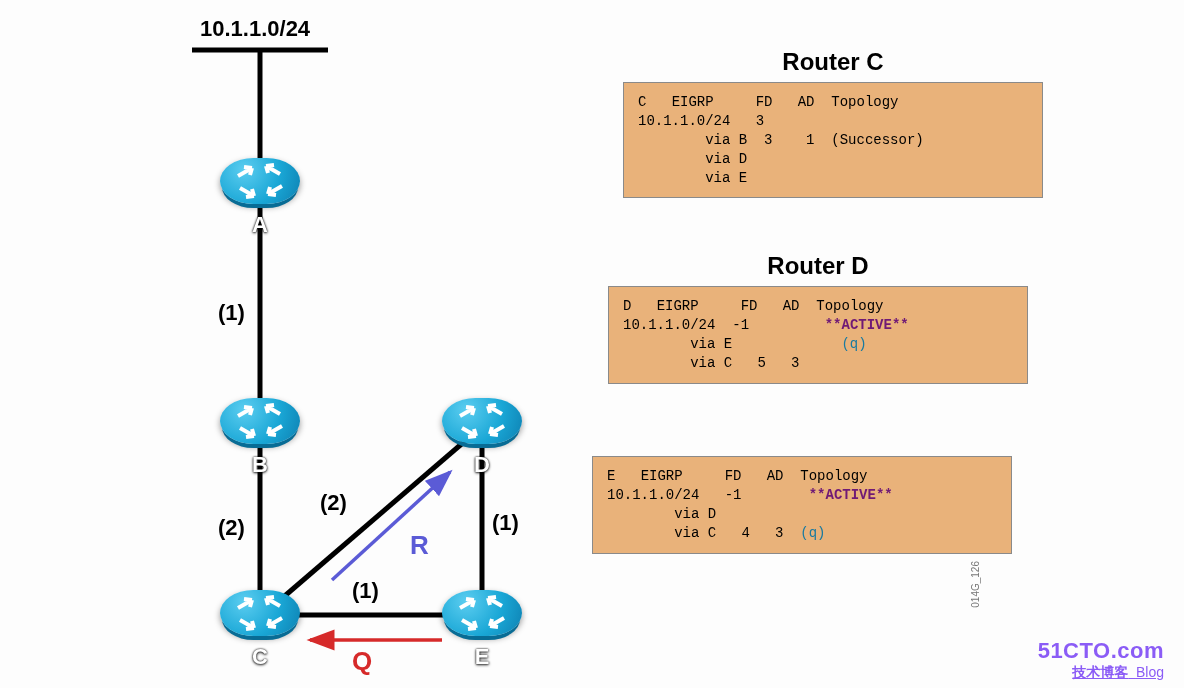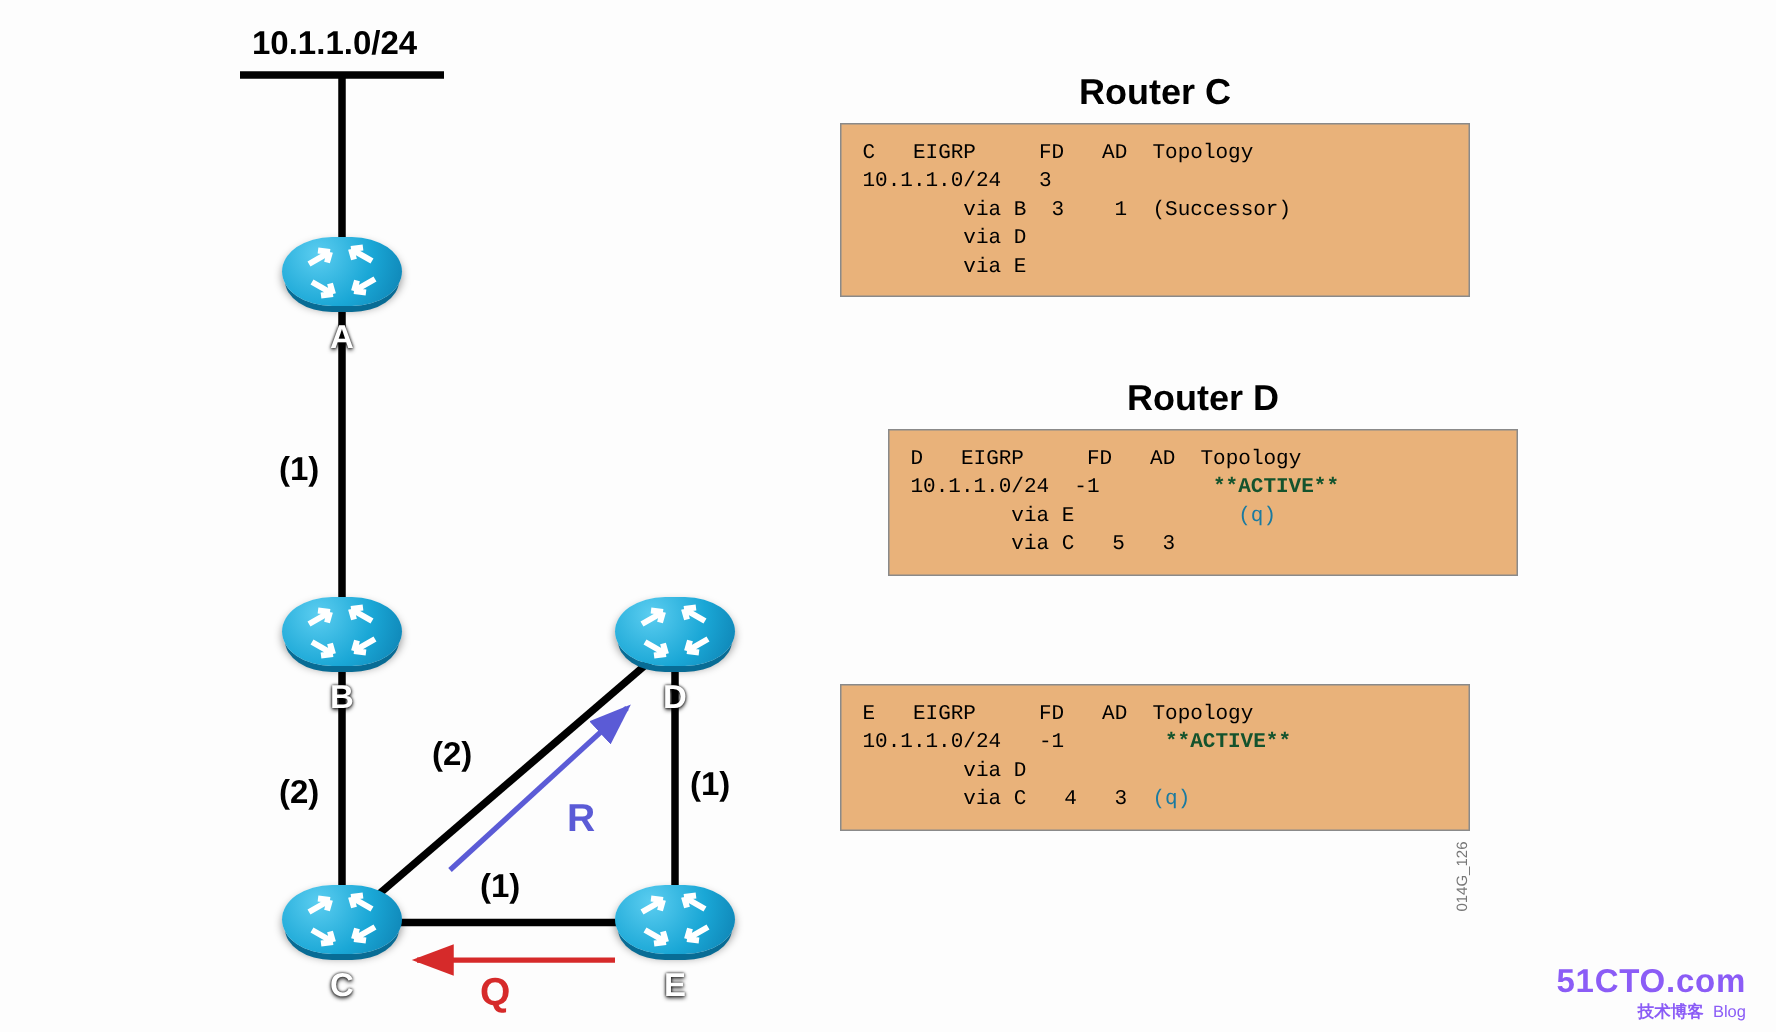--- a/index.html
+++ b/index.html
@@ -8,20 +8,21 @@
     width: 1184px;
     height: 688px;
     font-family: Arial, sans-serif;
     background: #fdfdfd;
     position: relative;
     overflow: hidden;
   }
   .canvas {
     position: absolute;
     inset: 0;
+    margin-left: 32px;
   }
   .net-label {
     position: absolute;
     font-weight: bold;
     font-size: 22px;
     color: #000;
   }
   .router {
     position: absolute;
     width: 80px;
@@ -82,33 +83,33 @@
     background: #e9b27a;
     border: 1px solid #8a8a8a;
     padding: 10px 14px;
     font-family: "Courier New", monospace;
     font-size: 14px;
     line-height: 1.35;
     white-space: pre;
     color: #000;
     width: 390px;
   }
-  .active { color: #14532d; font-weight: bold; }
+  .active { color: #701a75; font-weight: bold; }
   .q { color: #1a7aa0; }
 
   .watermark {
     position: absolute;
     right: 20px;
     bottom: 6px;
     text-align: right;
     color: #8b5cf6;
     font-family: Arial, sans-serif;
   }
   .watermark .big { font-size: 22px; font-weight: bold; letter-spacing: .5px; }
-  .watermark .small { font-size: 11px; }
+  .watermark .small { font-size: 14px; text-decoration: underline; }
   .sidecode {
     position: absolute;
     right: 203px;
     bottom: 80px;
     font-size: 10px;
     color: #777;
     writing-mode: vertical-rl;
     transform: rotate(180deg);
   }
 </style>
@@ -209,30 +210,30 @@
 
   <div class="link-cost" style="left:186px;top:300px;">(1)</div>
   <div class="link-cost" style="left:186px;top:515px;">(2)</div>
   <div class="link-cost" style="left:288px;top:490px;">(2)</div>
   <div class="link-cost" style="left:320px;top:578px;">(1)</div>
   <div class="link-cost" style="left:460px;top:510px;">(1)</div>
 
   <div class="flow-label flow-R" style="left:378px;top:530px;">R</div>
   <div class="flow-label flow-Q" style="left:320px;top:646px;">Q</div>
 
-  <div class="tbl-wrap" style="left:560px;top:48px;">
+  <div class="tbl-wrap" style="left:591px;top:48px;">
     <div class="tbl-title">Router C</div>
     <div class="tbl"><span>C</span>   <span>EIGRP</span>     <span>FD</span>   <span>AD</span>  <span>Topology</span>
 <span>10.1.1.0/24</span>   <span>3</span>
         via <span>B</span>  <span>3</span>    <span>1</span>  <span>(Successor)</span>
         via <span>D</span>
         via <span>E</span></div>
   </div>
 
-  <div class="tbl-wrap" style="left:576px;top:252px;padding-left:16px;">
+  <div class="tbl-wrap" style="left:560px;top:252px;padding-left:16px;">
     <div class="tbl-title">Router D</div>
     <div class="tbl"><span>D</span>   <span>EIGRP</span>     <span>FD</span>   <span>AD</span>  <span>Topology</span>
 <span>10.1.1.0/24</span>  <span>-1</span>         <span class="active">**ACTIVE**</span>
         via <span>E</span>             <span class="q">(q)</span>
         via <span>C</span>   <span>5</span>   <span>3</span></div>
   </div>
 
   <div class="tbl-wrap" style="left:560px;top:456px;">
     <div class="tbl"><span>E</span>   <span>EIGRP</span>     <span>FD</span>   <span>AD</span>  <span>Topology</span>
 <span>10.1.1.0/24</span>   <span>-1</span>        <span class="active">**ACTIVE**</span>

